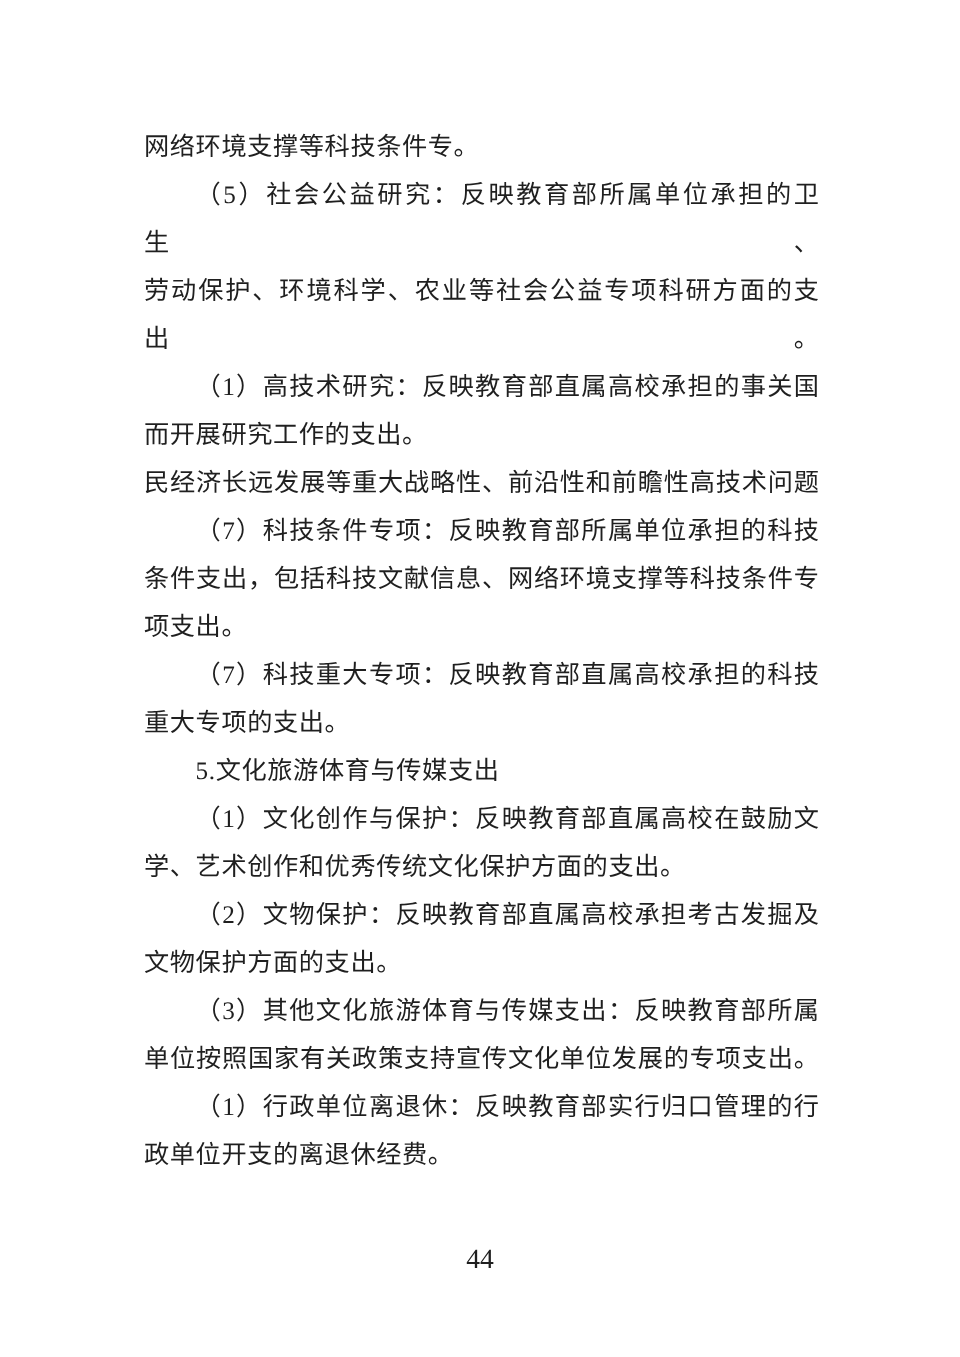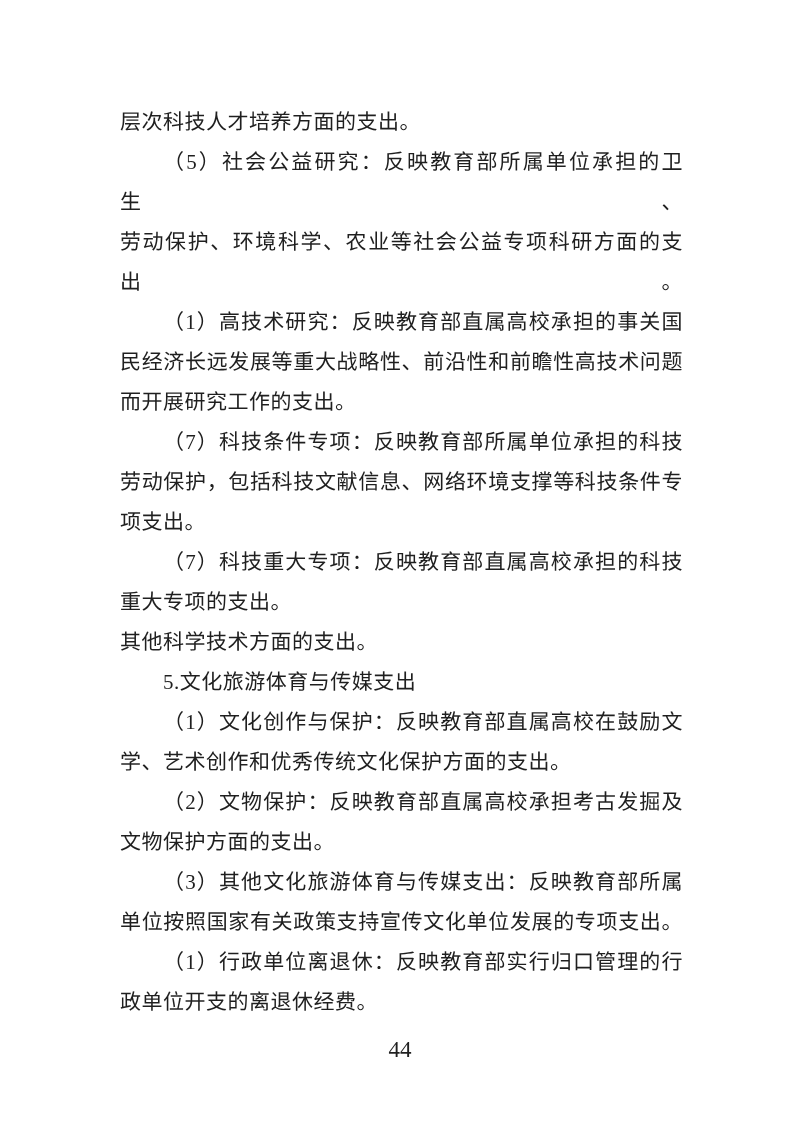--- a/index.html
+++ b/index.html
@@ -57,47 +57,46 @@
   }
 </style>
 </head>
 <body>
 
 <div class="page">
 
   <main class="text-block">
 
     <div class="paragraph">
-      <div class="line">层次科技人才培养方面的支出。</div>
+      <div class="line">网络环境支撑等科技条件专。</div>
     </div>
 
     <div class="paragraph">
       <div class="line fill indent">（5）社会公益研究：反映教育部所属单位承担的卫生、</div>
       <div class="line fill">劳动保护、环境科学、农业等社会公益专项科研方面的支出。</div>
     </div>
 
     <div class="paragraph">
       <div class="line fill indent">（1）高技术研究：反映教育部直属高校承担的事关国</div>
+      <div class="line">而开展研究工作的支出。</div>
       <div class="line fill">民经济长远发展等重大战略性、前沿性和前瞻性高技术问题</div>
-      <div class="line">而开展研究工作的支出。</div>
     </div>
 
     <div class="paragraph">
       <div class="line fill indent">（7）科技条件专项：反映教育部所属单位承担的科技</div>
-      <div class="line fill">劳动保护，包括科技文献信息、网络环境支撑等科技条件专</div>
+      <div class="line fill">条件支出，包括科技文献信息、网络环境支撑等科技条件专</div>
       <div class="line">项支出。</div>
     </div>
 
     <div class="paragraph">
       <div class="line fill indent">（7）科技重大专项：反映教育部直属高校承担的科技</div>
       <div class="line">重大专项的支出。</div>
     </div>
 
     <div class="paragraph">
-      <div class="line">其他科学技术方面的支出。</div>
     </div>
 
     <div class="paragraph">
       <div class="line indent">5.文化旅游体育与传媒支出</div>
     </div>
 
     <div class="paragraph">
       <div class="line fill indent">（1）文化创作与保护：反映教育部直属高校在鼓励文</div>
       <div class="line">学、艺术创作和优秀传统文化保护方面的支出。</div>
     </div>

